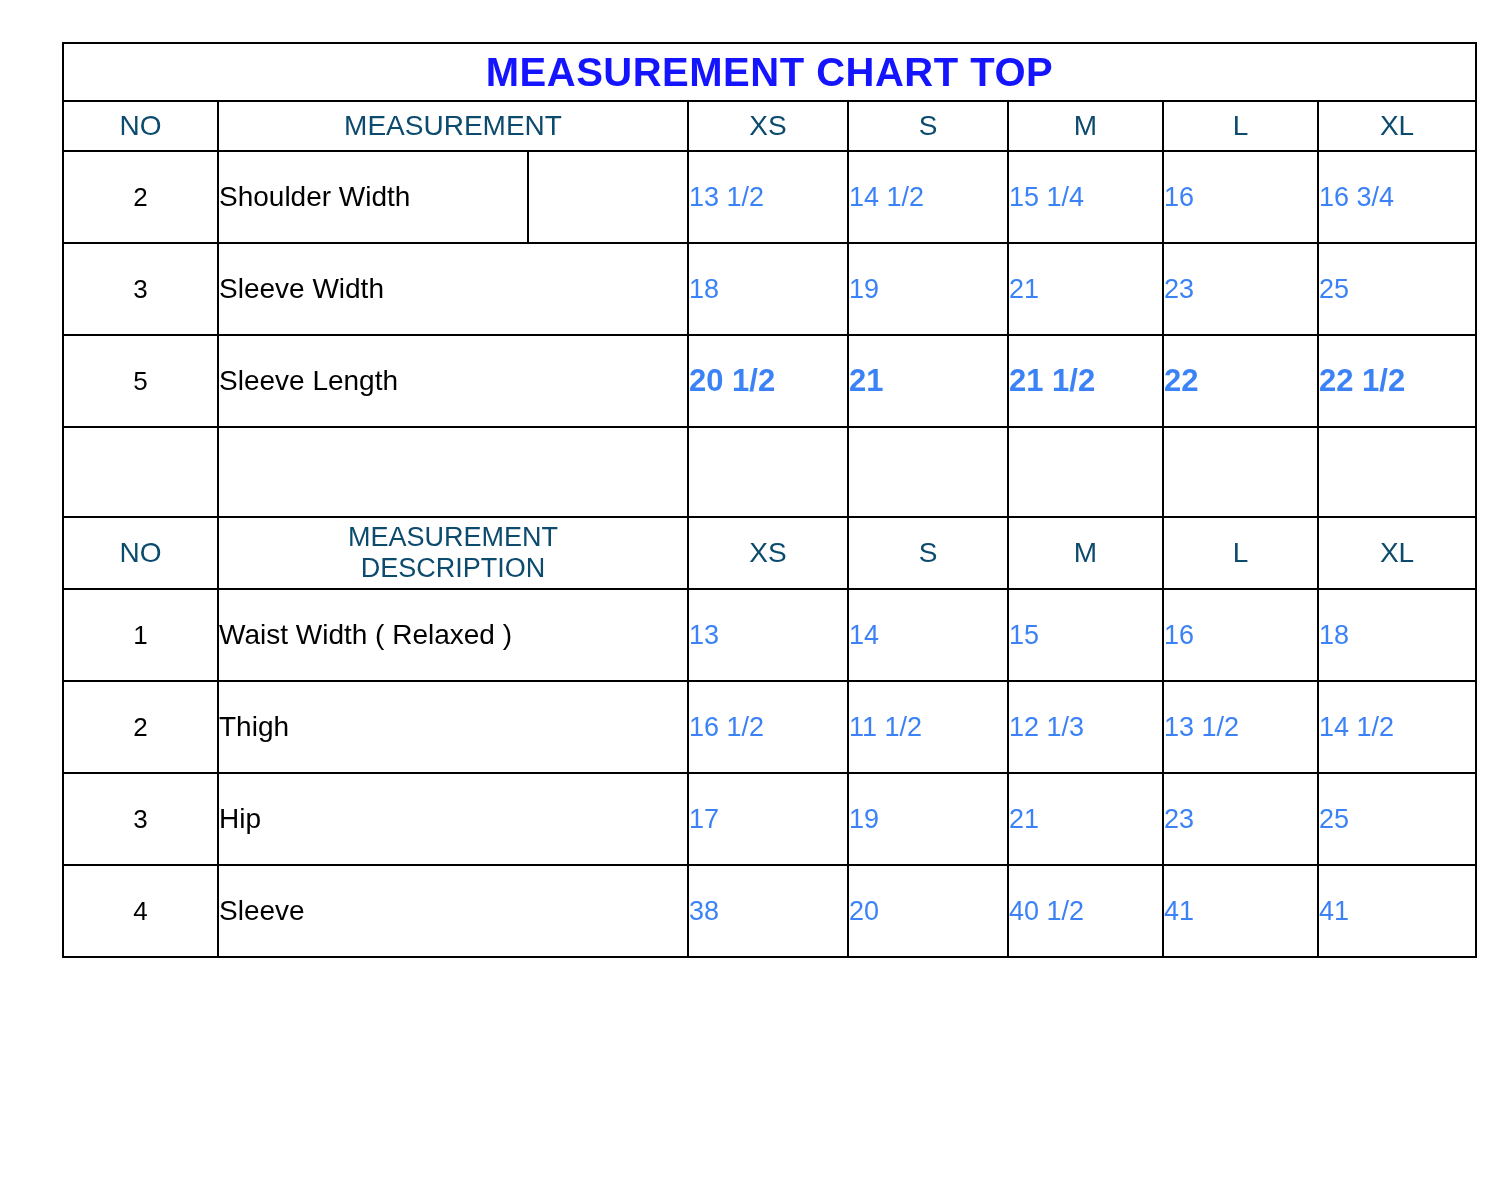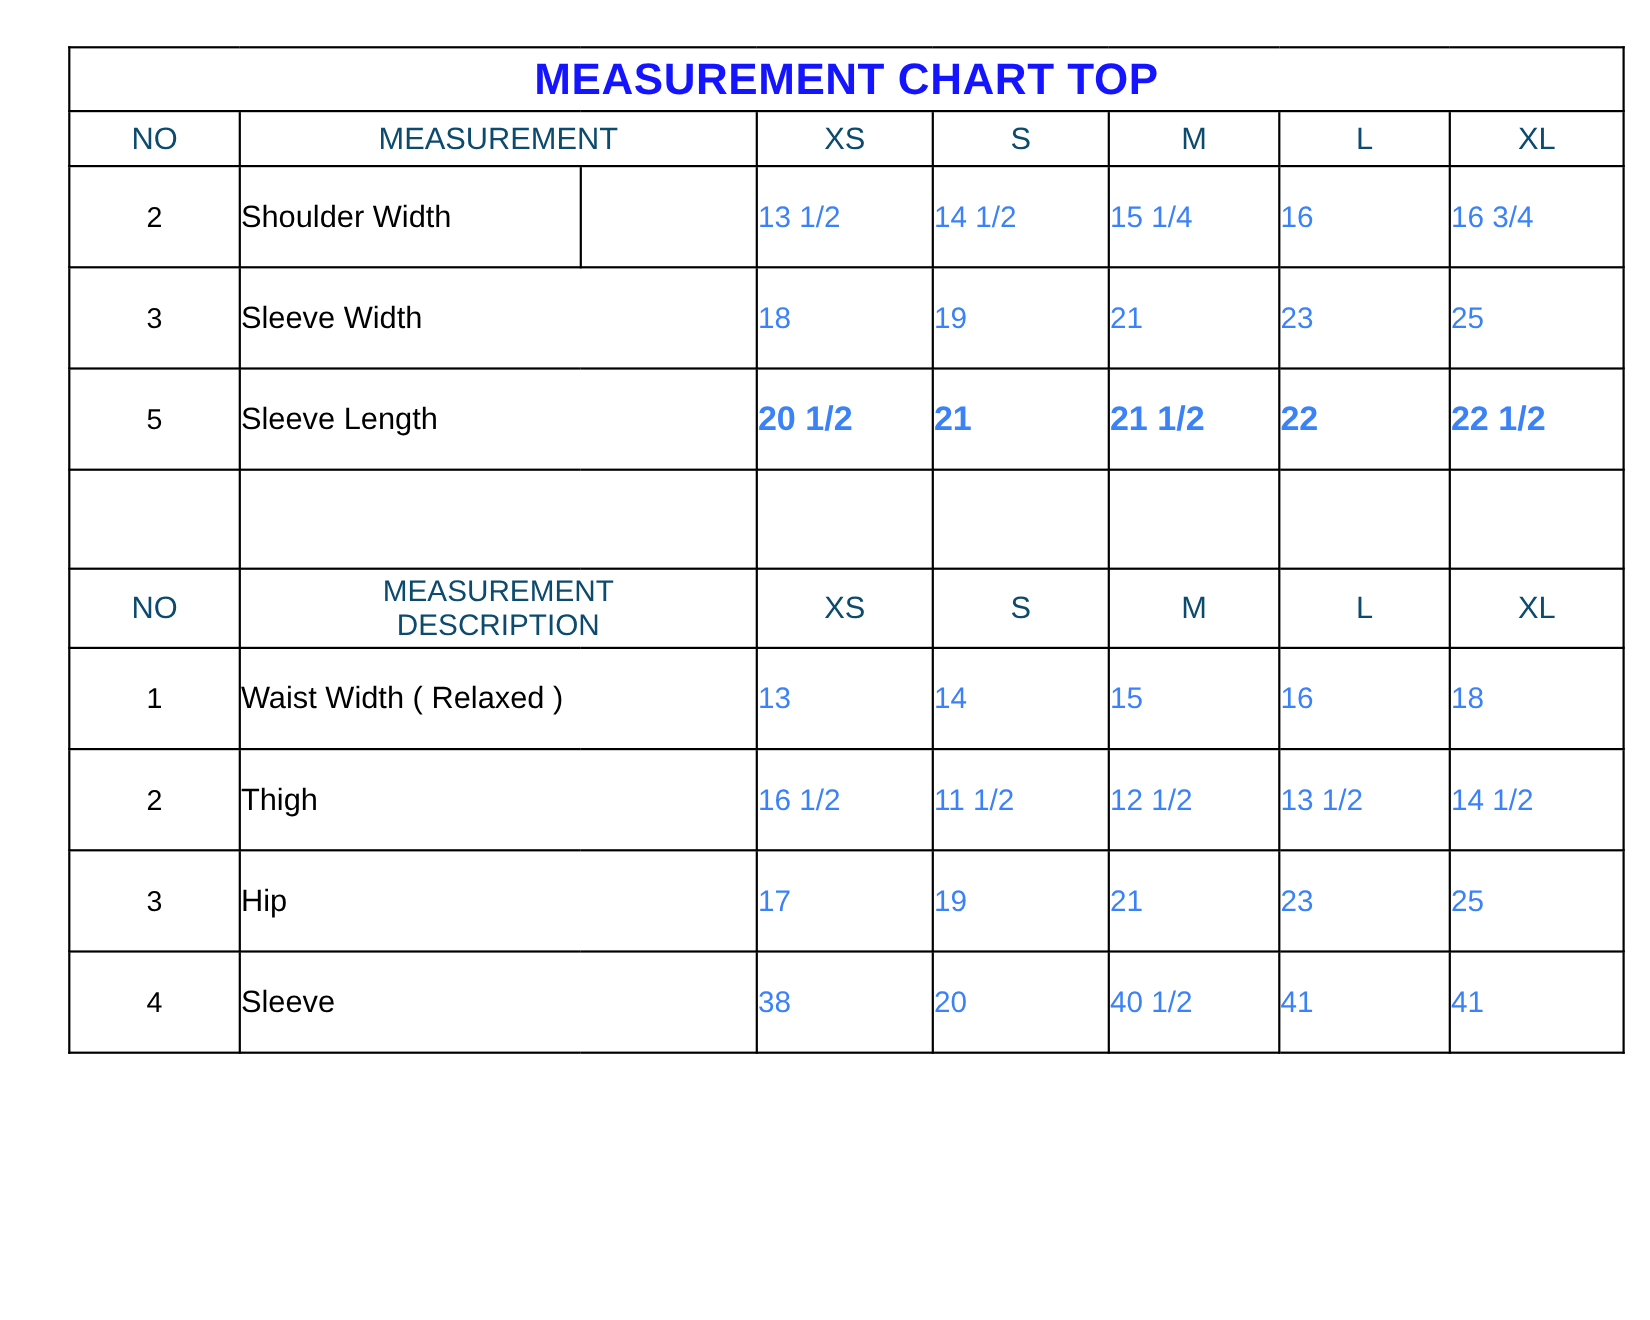--- a/index.html
+++ b/index.html
@@ -199,21 +199,21 @@
           <td class="val-cell">15</td>
           <td class="val-cell">16</td>
           <td class="val-cell">18</td>
         </tr>
 
         <tr>
           <td class="num-cell">2</td>
           <td class="desc-cell" colspan="2">Thigh</td>
           <td class="val-cell">16 1/2</td>
           <td class="val-cell">11 1/2</td>
-          <td class="val-cell">12 1/2</td>
+          <td class="val-cell">12 1/3</td>
           <td class="val-cell">13 1/2</td>
           <td class="val-cell">14 1/2</td>
         </tr>
 
         <tr>
           <td class="num-cell">3</td>
           <td class="desc-cell" colspan="2">Hip</td>
           <td class="val-cell">17</td>
           <td class="val-cell">19</td>
           <td class="val-cell">21</td>

